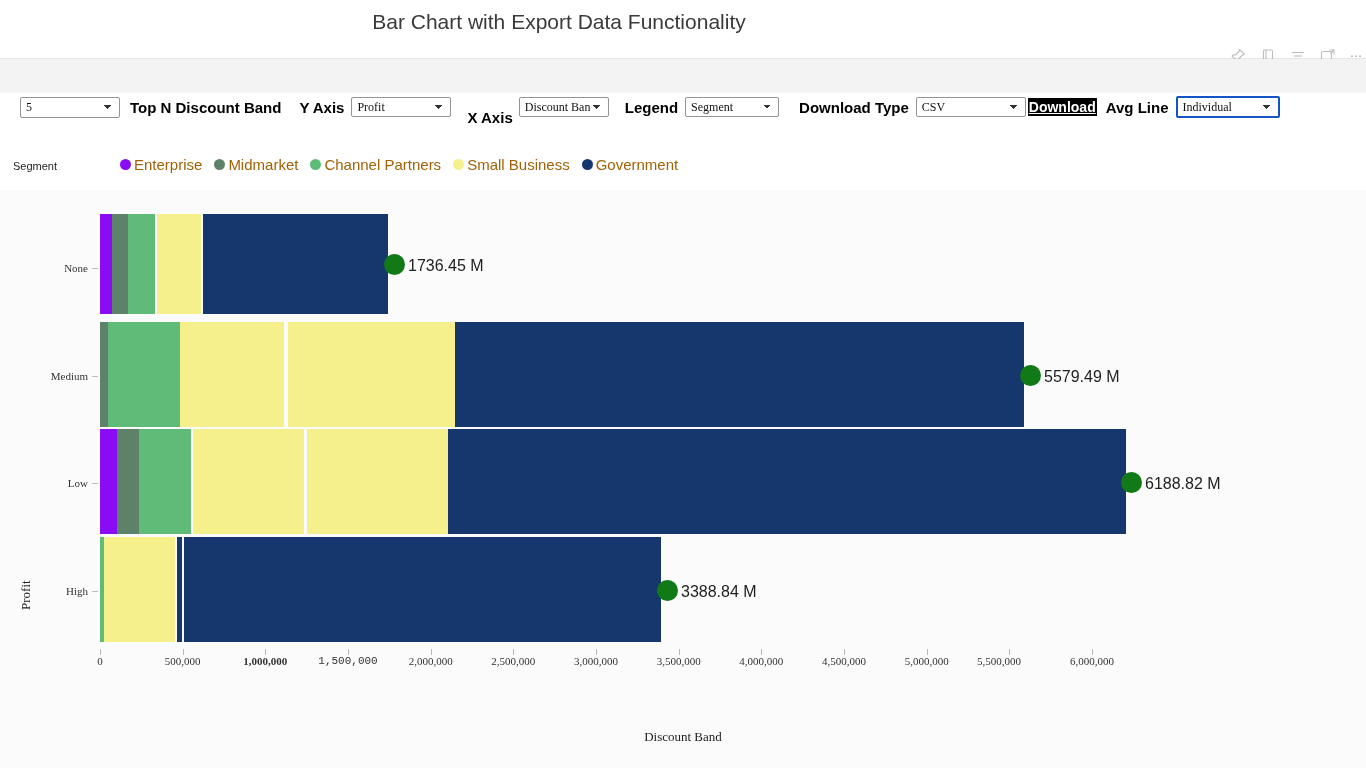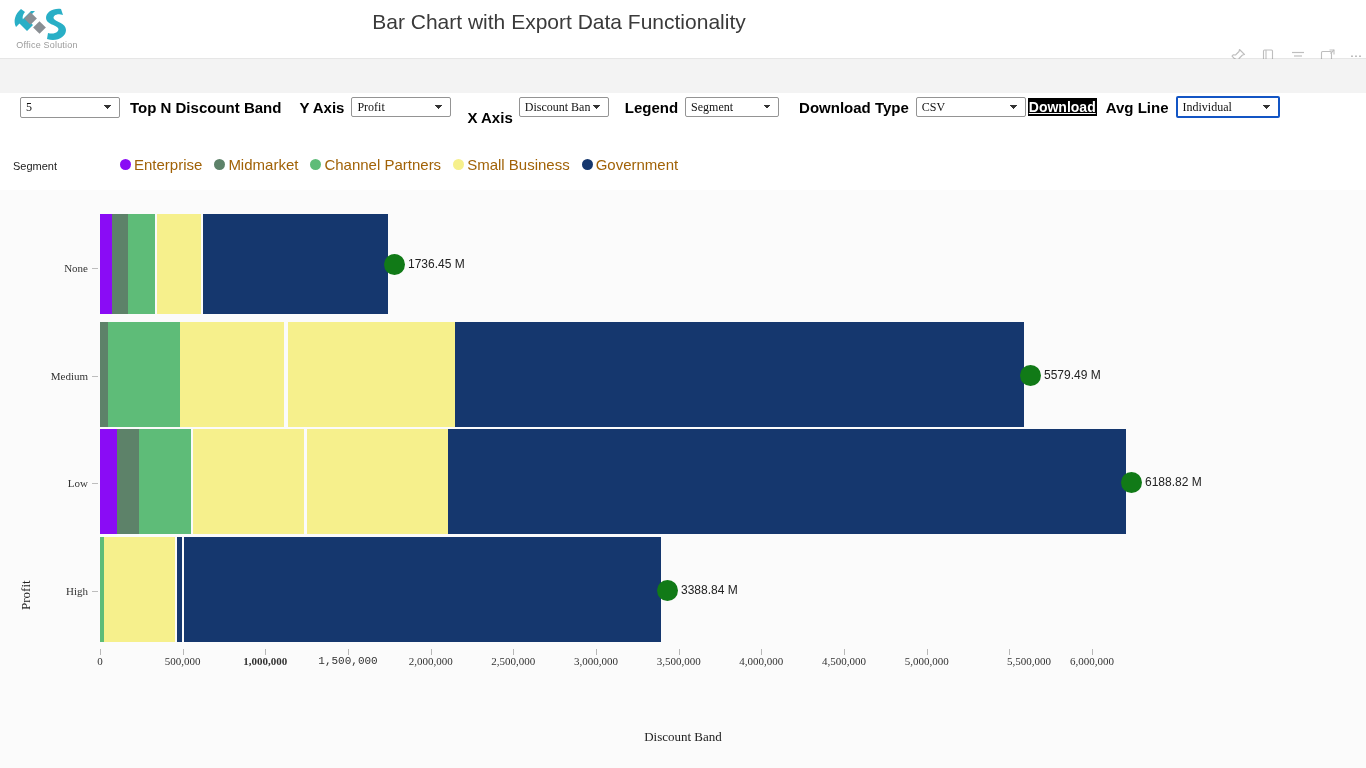--- a/index.html
+++ b/index.html
@@ -141,51 +141,38 @@
   }
   .ytick-dash {
     position:absolute; width:6px; height:1px; background:#bdbdbd;
   }
 
   .avg-dot {
     position:absolute; width:21px; height:21px; border-radius:50%;
     background:#117a17;
   }
   .avg-label {
-    position:absolute; font-size:12px; color:#222;
+    position:absolute; font-size:16px; color:#222;
     font-family:"Liberation Sans", sans-serif; white-space:nowrap;
   }
 
   .xtick {
     position:absolute; width:1px; height:6px; background:#b8b8b8; top:649px;
   }
   .xtick-label {
     position:absolute; top:655px; font-size:11px; color:#333;
     font-family:"Liberation Serif", serif;
     transform:translateX(-50%); white-space:nowrap;
   }
 </style>
 </head>
 <body>
 
 <div class="header">
 
-  <div class="logo-wrap">
-    <svg class="logo-mark" viewBox="0 0 72 40">
-      <g transform="translate(2,2)">
-        <path d="M18 6 L6 18 L14 26 L20 20 L14 14 L22 6 Z" fill="#29AFC6"></path>
-        <path d="M8 4 C2 9 0 16 3 22 L10 15 C9 12 10 9 12 7 Z" fill="#29AFC6"></path>
-        <rect x="13" y="9" width="9" height="9" transform="rotate(45 17.5 13.5)" fill="#8a8f94"></rect>
-        <rect x="22" y="18" width="9" height="9" transform="rotate(45 26.5 22.5)" fill="#8a8f94"></rect>
-        <path d="M48 4 C40 3 33 7 33 13 C33 19 43 20 45 23 C47 26 42 30 35 28
-                 L34 34 C44 37 53 32 53 25 C53 18 43 17 41 14 C39 11 44 8 50 10 Z" fill="#29AFC6"></path>
-      </g>
-    </svg>
-    <div class="logo-text">Office Solution</div>
-  </div>
 
   <div class="page-title">Bar Chart with Export Data Functionality</div>
 
   <div class="header-icons">
     <svg class="hicon" viewBox="0 0 16 16">
       <path d="M9.5 1.5 L14.5 6.5 L12.5 7 L9 10.5 L9.3 12.6 L7.8 14 L2 8.2 L3.4 6.7 L5.5 7 L9 3.5 Z" fill="none" stroke="#8a8a8a" stroke-width="1.1" stroke-linejoin="round"></path>
       <line x1="5.5" y1="10.5" x2="1.5" y2="14.5" stroke="#8a8a8a" stroke-width="1.1"></line>
     </svg>
     <svg class="hicon" viewBox="0 0 16 16">
       <rect x="3.5" y="2" width="9" height="12" rx="1" fill="none" stroke="#8a8a8a" stroke-width="1.1"></rect>
@@ -312,19 +299,19 @@
       <div class="xtick-label" style="left: 596px; top: 465px;">3,000,000</div>
       <div class="xtick" style="left: 678.667px; top: 459px;"></div>
       <div class="xtick-label" style="left: 678.667px; top: 465px;">3,500,000</div>
       <div class="xtick" style="left: 761.333px; top: 459px;"></div>
       <div class="xtick-label" style="left: 761.333px; top: 465px;">4,000,000</div>
       <div class="xtick" style="left: 844px; top: 459px;"></div>
       <div class="xtick-label" style="left: 844px; top: 465px;">4,500,000</div>
       <div class="xtick" style="left: 926.667px; top: 459px;"></div>
       <div class="xtick-label" style="left: 926.667px; top: 465px;">5,000,000</div>
       <div class="xtick" style="left: 1009.33px; top: 459px;"></div>
-      <div class="xtick-label" style="left: 1029px; top: 465px;">5,500,000</div>
+      <div class="xtick-label" style="left: 999px; top: 465px;">5,500,000</div>
       <div class="xtick" style="left: 1092px; top: 459px;"></div>
       <div class="xtick-label" style="left: 1092px; top: 465px;">6,000,000</div>
     </div>
 </div>
 
 <div class="xaxis-title">Discount Band</div>
 
 </body></html>

